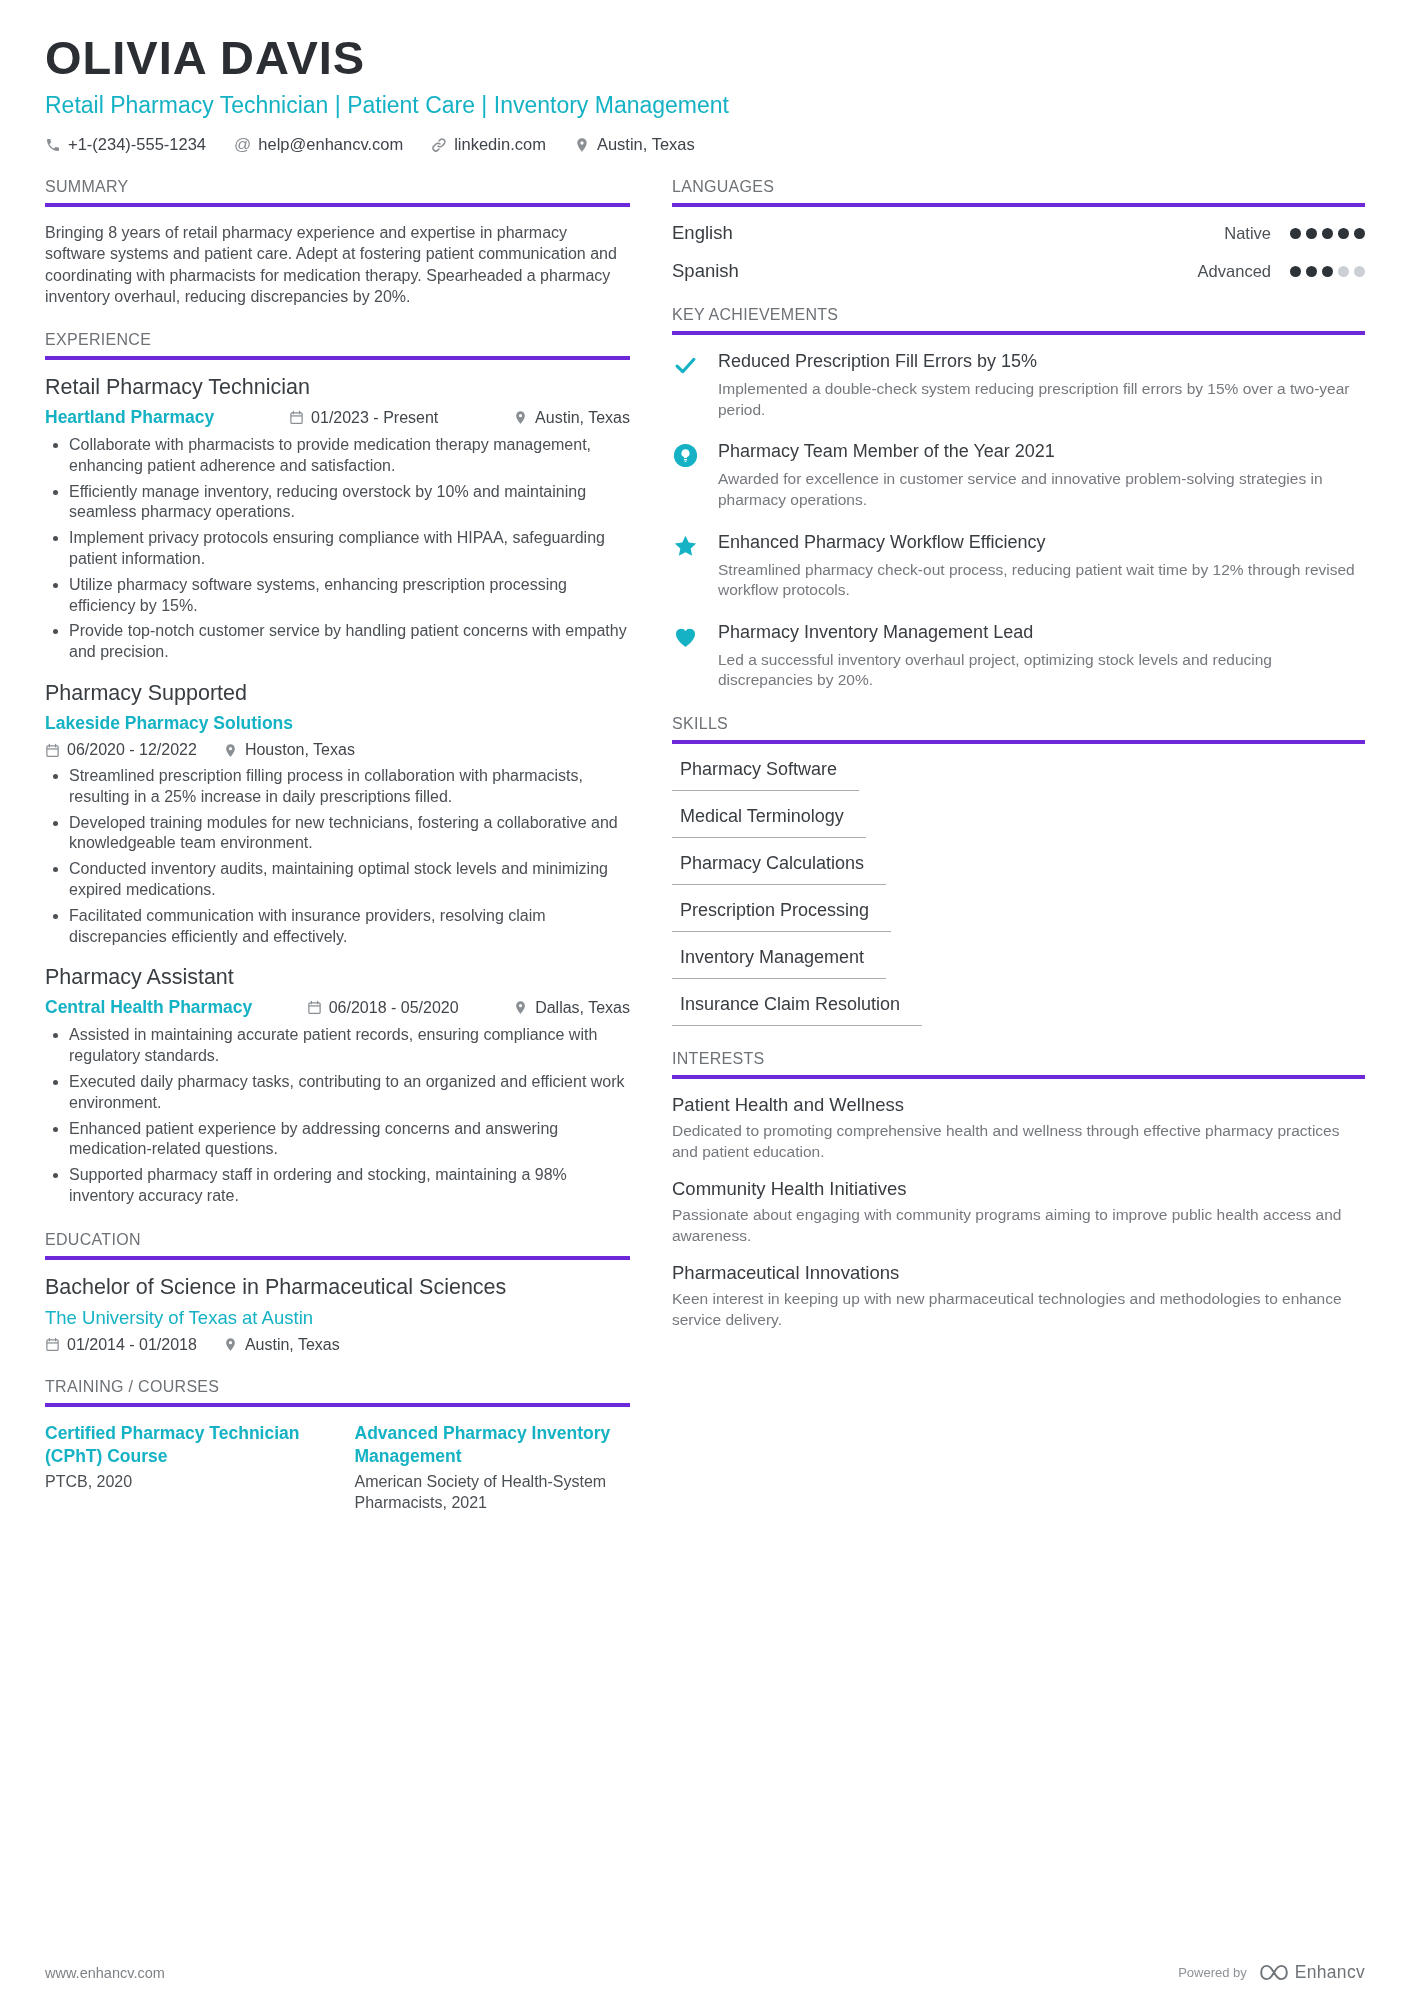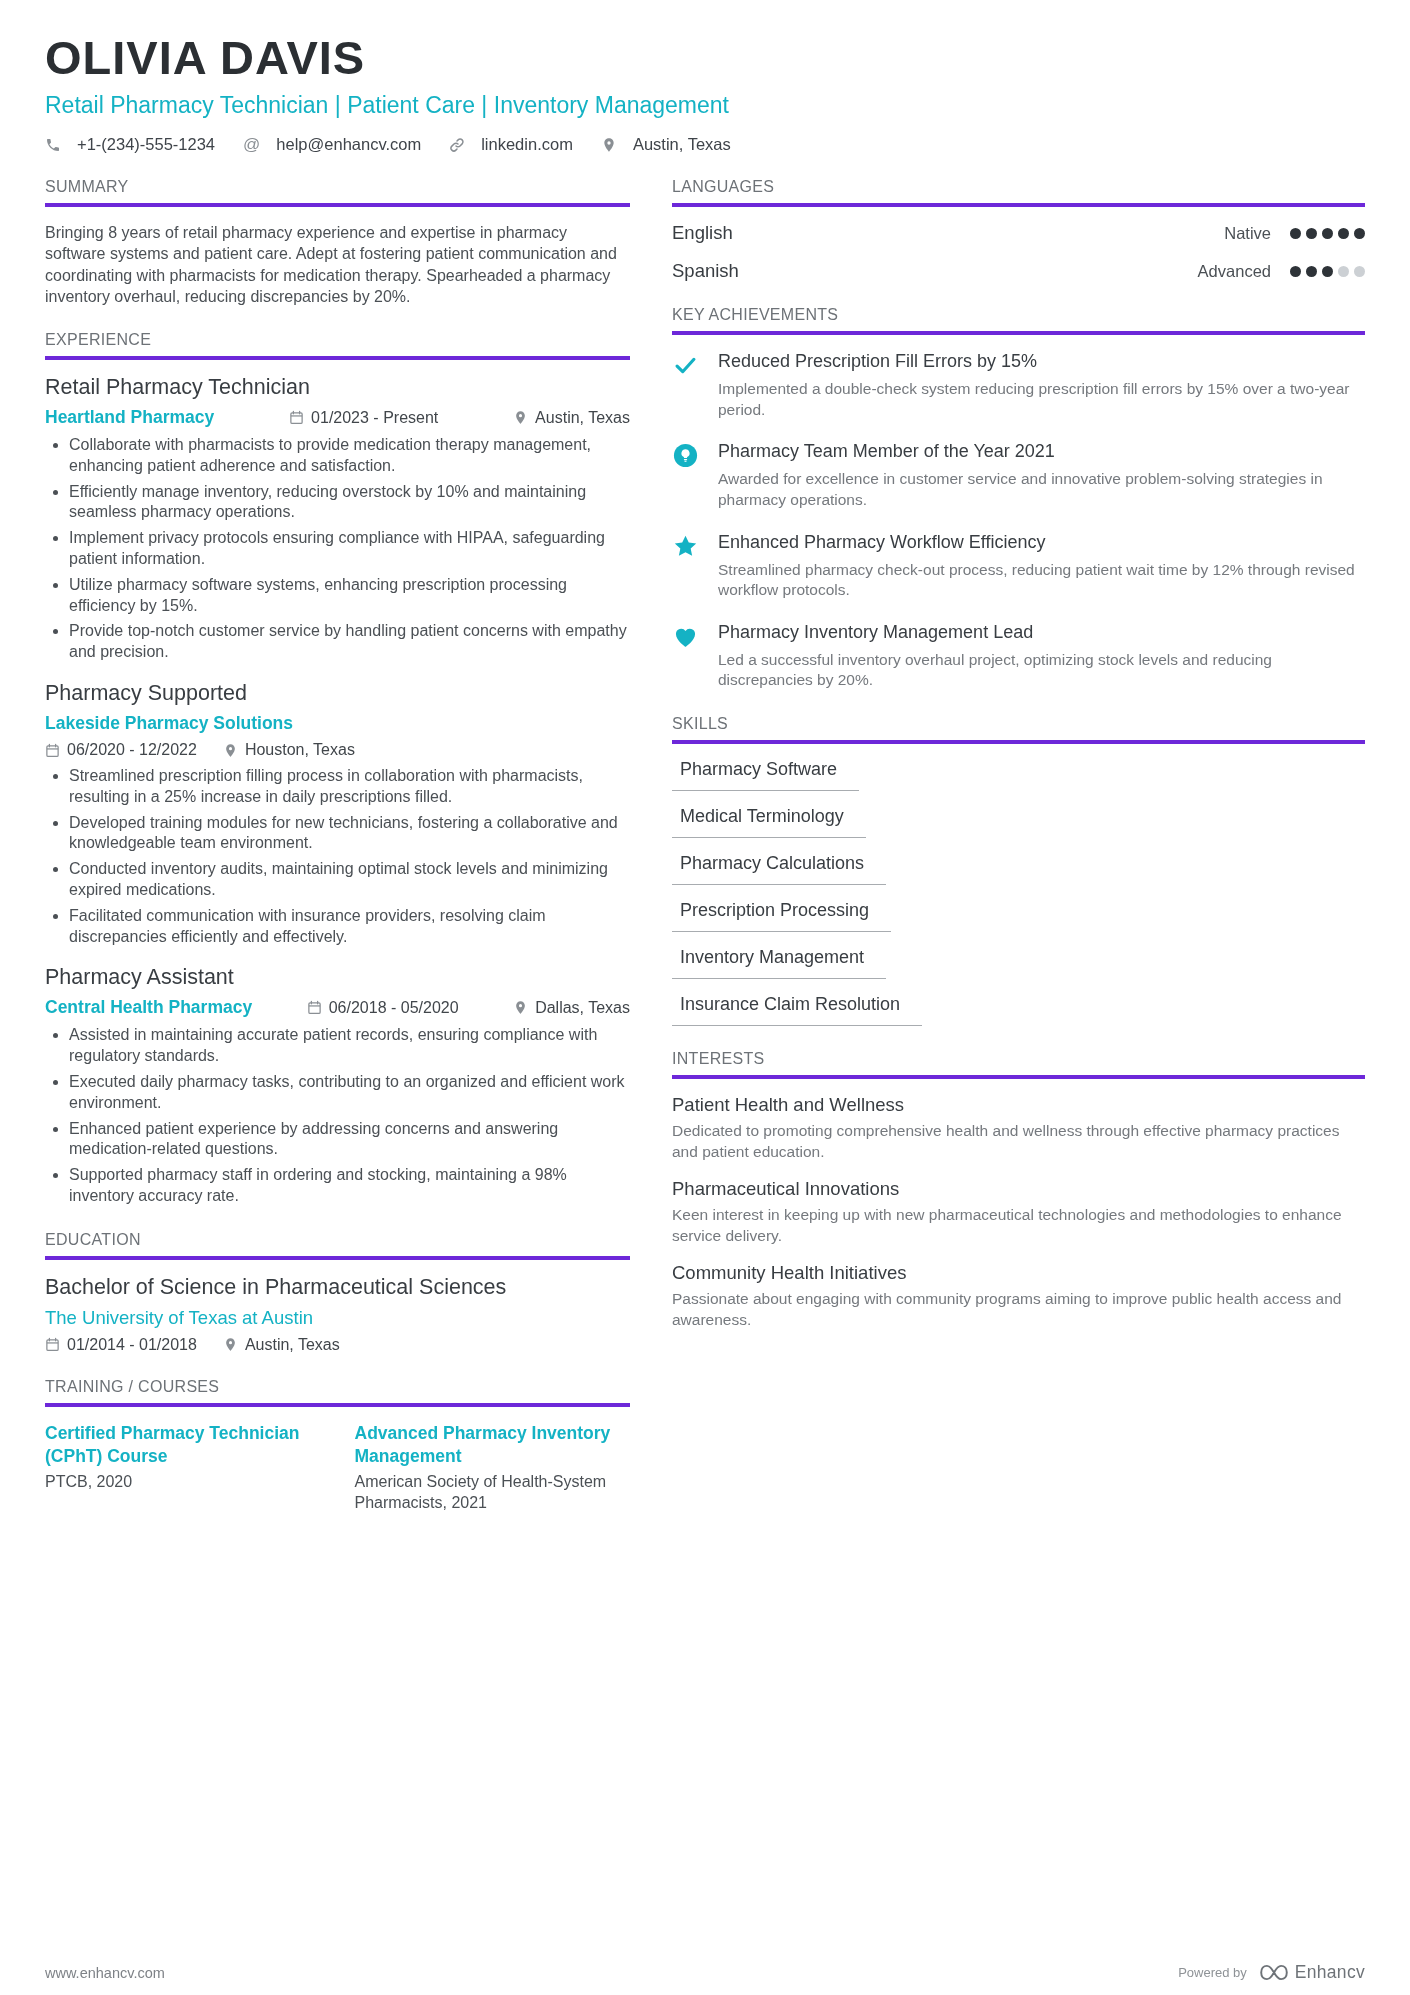--- a/index.html
+++ b/index.html
@@ -4,21 +4,21 @@
 <style>
   :root{ --accent:#14b2c4; }
   *{ box-sizing:border-box; }
   body{ margin:0; background:#fff; font-family:"Liberation Sans", sans-serif; }
   .page{ width:1410px; height:1995px; overflow:hidden; position:relative; background:#fff; padding:30px 45px 0 45px; }
 
   
   .name{ font-size:47px; font-weight:bold; letter-spacing:1px; color:#2b2f33; margin:0; }
   .headline{ font-size:23px; color:var(--accent); margin-top:7px; }
   .contact-row{ display:flex; align-items:center; gap:28px; margin-top:16px; font-size:16.5px; color:#3f444a; }
-  .contact{ display:inline-flex; align-items:center; gap:16px; }
+  .contact{ display:inline-flex; align-items:center; gap:7px; }
   .cicon{ width:16px; height:16px; color:#8a8f94; flex:0 0 auto; }
   .at-glyph{ font-size:17px; color:#8a8f94; line-height:1; }
 
   
   .columns{ display:grid; grid-template-columns:585px 1fr; column-gap:42px; margin-top:24px; }
 
   .section{ margin-bottom:24px; }
   .sec-h{ font-size:16px; color:#6d7277; letter-spacing:.3px; border-bottom:4px solid #6d28d9; padding-bottom:7px; margin-bottom:15px; }
 
   p.body, .muted{ font-size:16px; line-height:1.33; color:#4b5055; margin:0; }
@@ -343,26 +343,26 @@
         <div class="skill">Insurance Claim Resolution</div>
       </section>
 
       <section class="section">
         <div class="sec-h">INTERESTS</div>
         <div class="interest">
           <div class="interest-title">Patient Health and Wellness</div>
           <p class="muted">Dedicated to promoting comprehensive health and wellness through effective pharmacy practices and patient education.</p>
         </div>
         <div class="interest">
+          <div class="interest-title">Community Health Initiatives</div>
+          <p class="muted">Passionate about engaging with community programs aiming to improve public health access and awareness.</p>
+        </div>
+        <div class="interest">
           <div class="interest-title">Pharmaceutical Innovations</div>
           <p class="muted">Keen interest in keeping up with new pharmaceutical technologies and methodologies to enhance service delivery.</p>
-        </div>
-        <div class="interest">
-          <div class="interest-title">Community Health Initiatives</div>
-          <p class="muted">Passionate about engaging with community programs aiming to improve public health access and awareness.</p>
         </div>
       </section>
 
     </div>
   </div>
 
   <div class="footer">
     <span class="foot-site">www.enhancv.com</span>
     <span class="powered">
       <span class="powered-by">Powered by</span>

